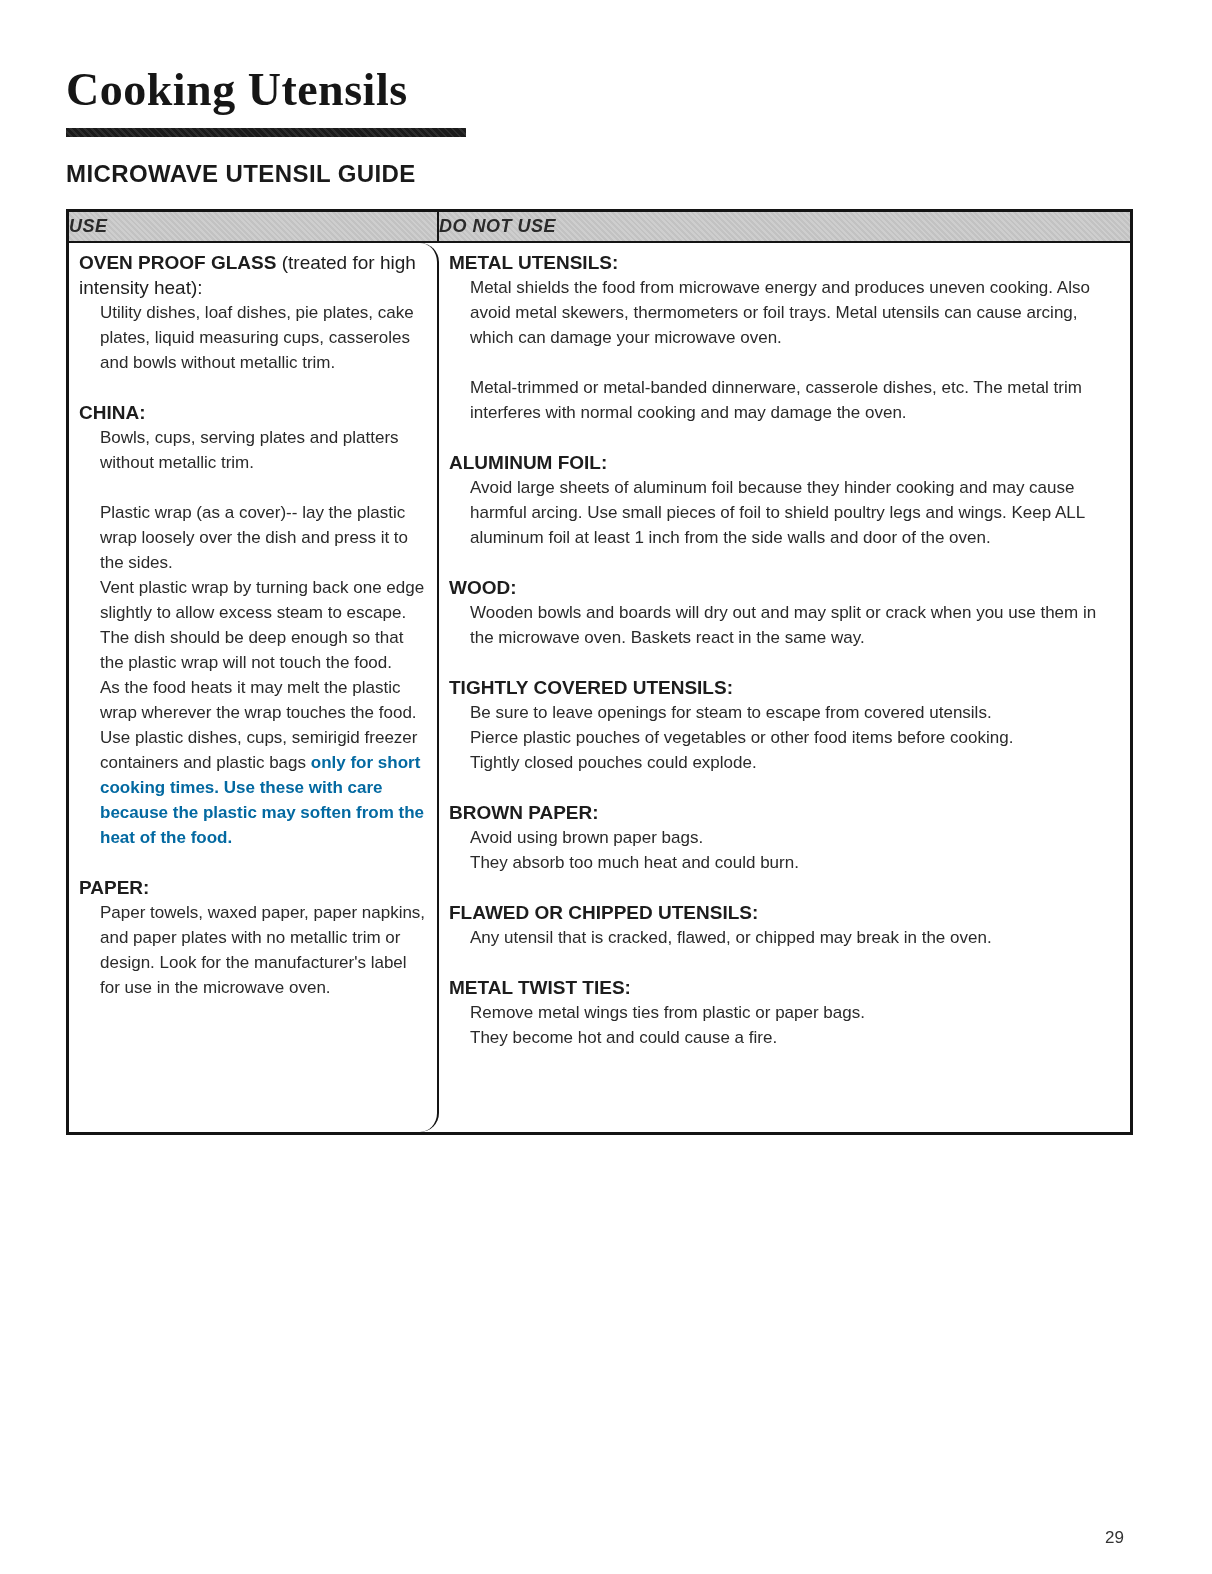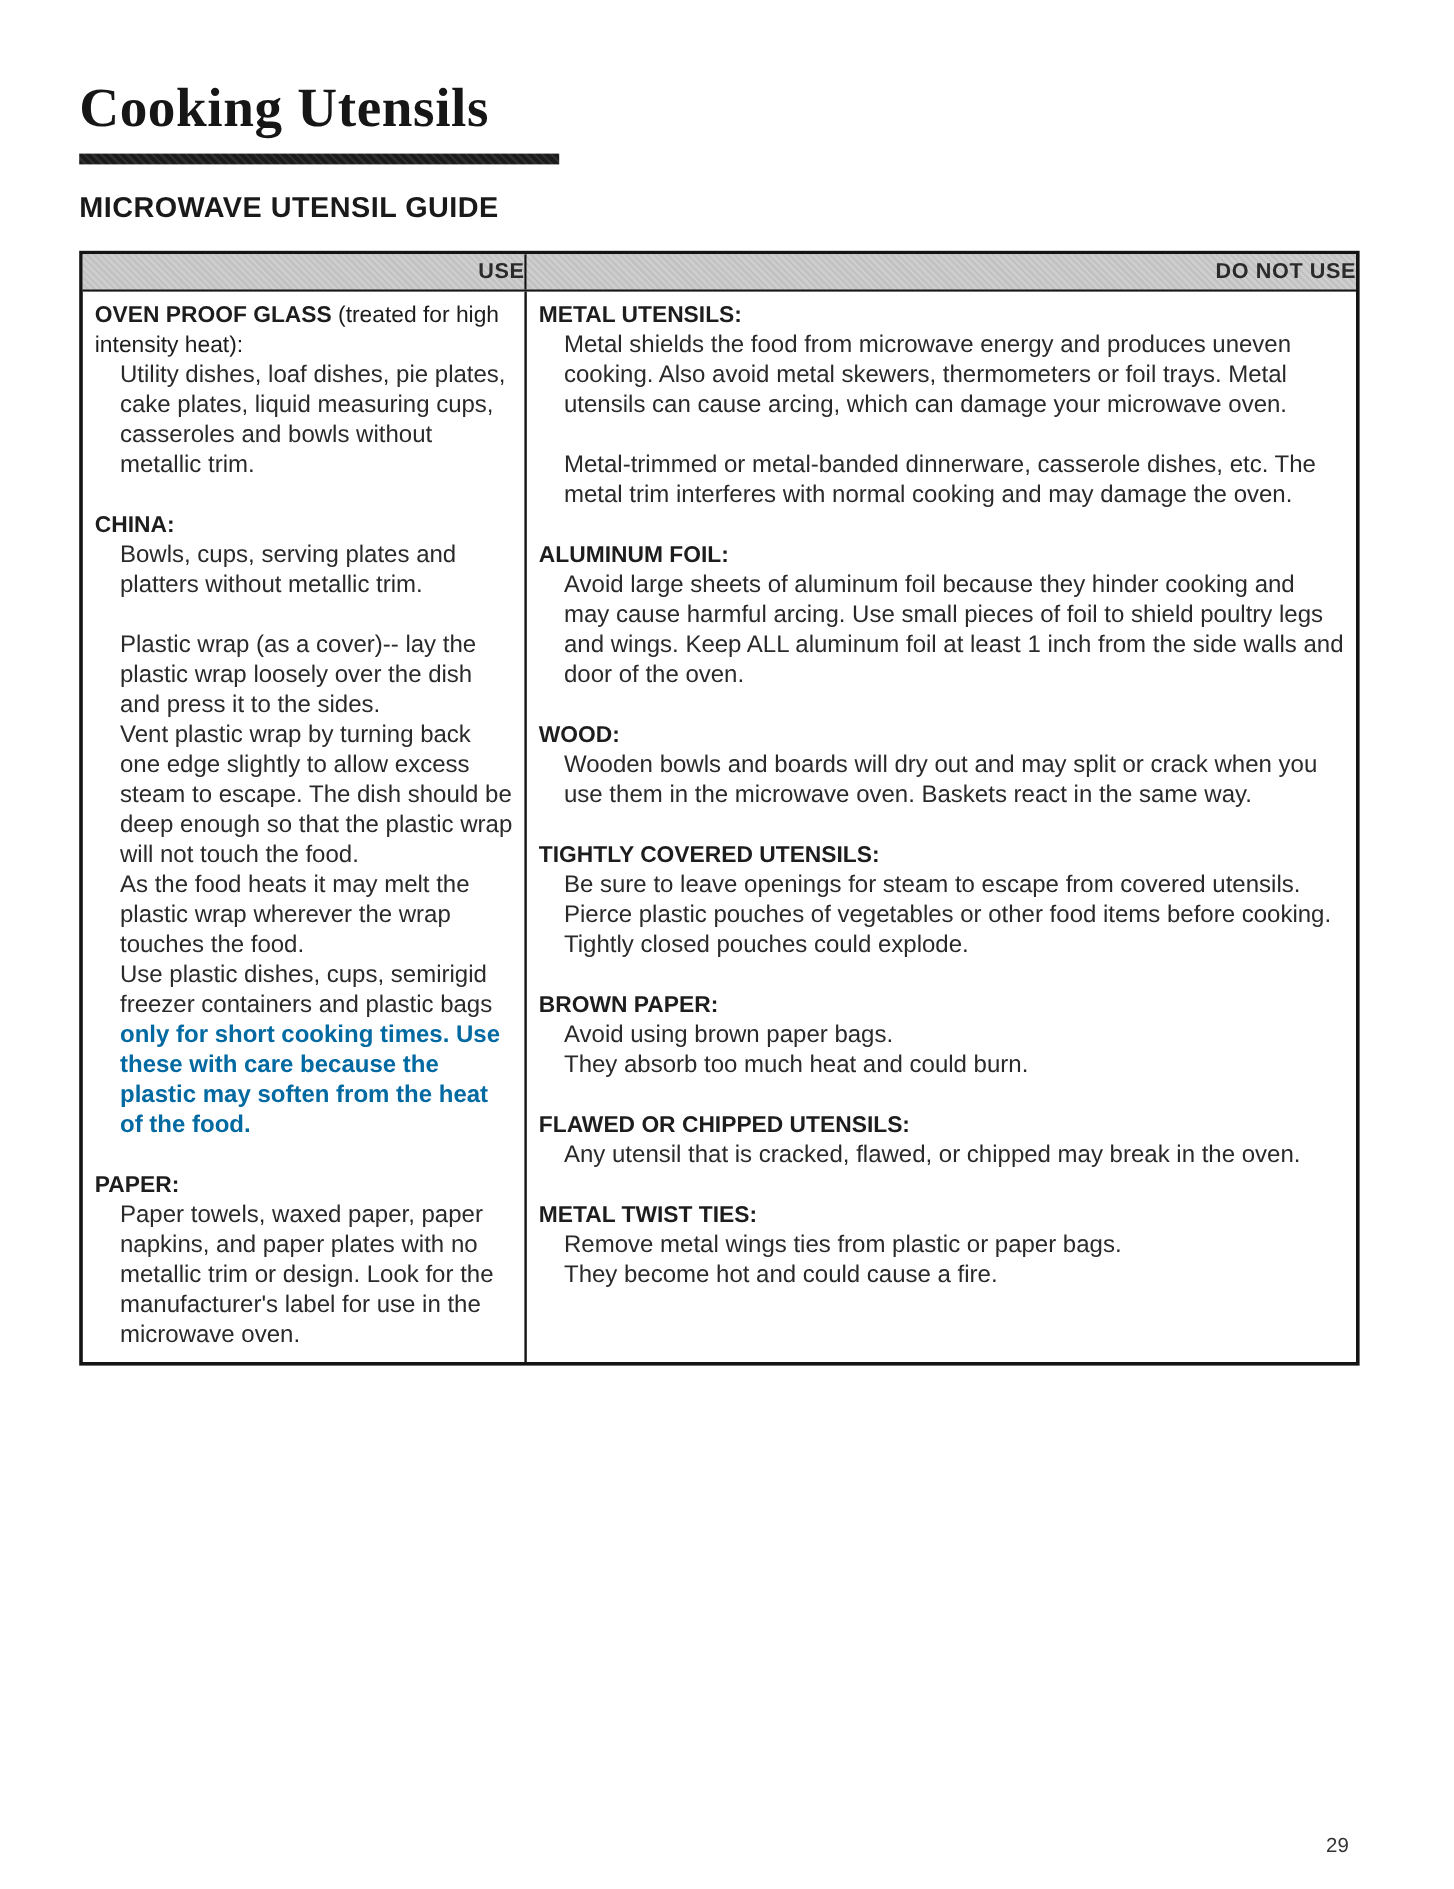--- a/index.html
+++ b/index.html
@@ -54,41 +54,43 @@
     display: flex;
     border-bottom: 2px solid #141414;
   }
   .header-cell {
     background: #c9c9c9;
     background-image: repeating-linear-gradient(45deg, #cecece 0 2px, #c2c2c2 2px 4px);
     font-weight: bold;
     font-size: 18px;
     line-height: 29px;
     height: 29px;
-    text-align: right;
+    text-align: left;
     color: #2a2a2a;
     letter-spacing: 0.5px;
     box-sizing: border-box;
+    font-style: italic;
   }
   .header-cell.use {
     width: 370px;
     border-right: 2px solid #141414;
   }
   .header-cell.dnu {
     flex: 1;
   }
   .table-body-row {
     display: flex;
     min-height: 889px;
   }
   .body-cell {
     box-sizing: border-box;
     padding: 7px 8px 10px 10px;
     font-size: 19px;
     line-height: 25px;
+    border-radius: 19px;
   }
   .body-cell.use {
     width: 370px;
     border-right: 2px solid #141414;
   }
   .body-cell.dnu {
     flex: 1;
   }
   .section + .section {
     margin-top: 25px;
@@ -96,21 +98,21 @@
   .sec-heading {
     font-size: 19px;
     line-height: 25px;
     color: #1d1d1d;
   }
   .sec-heading .hb { font-weight: bold; }
   .sec-heading .hrest { font-weight: normal; }
   .para {
     margin: 0 0 0 21px;
     padding: 0;
-    font-size: 20px;
+    font-size: 17px;
     line-height: 25px;
     color: #2a2a2a;
   }
   .para .bold { font-weight: bold; color: #0369a1; }
   .page-number {
     position: absolute;
     top: 1528px;
     right: 88px;
     font-size: 17px;
     color: #333333;

